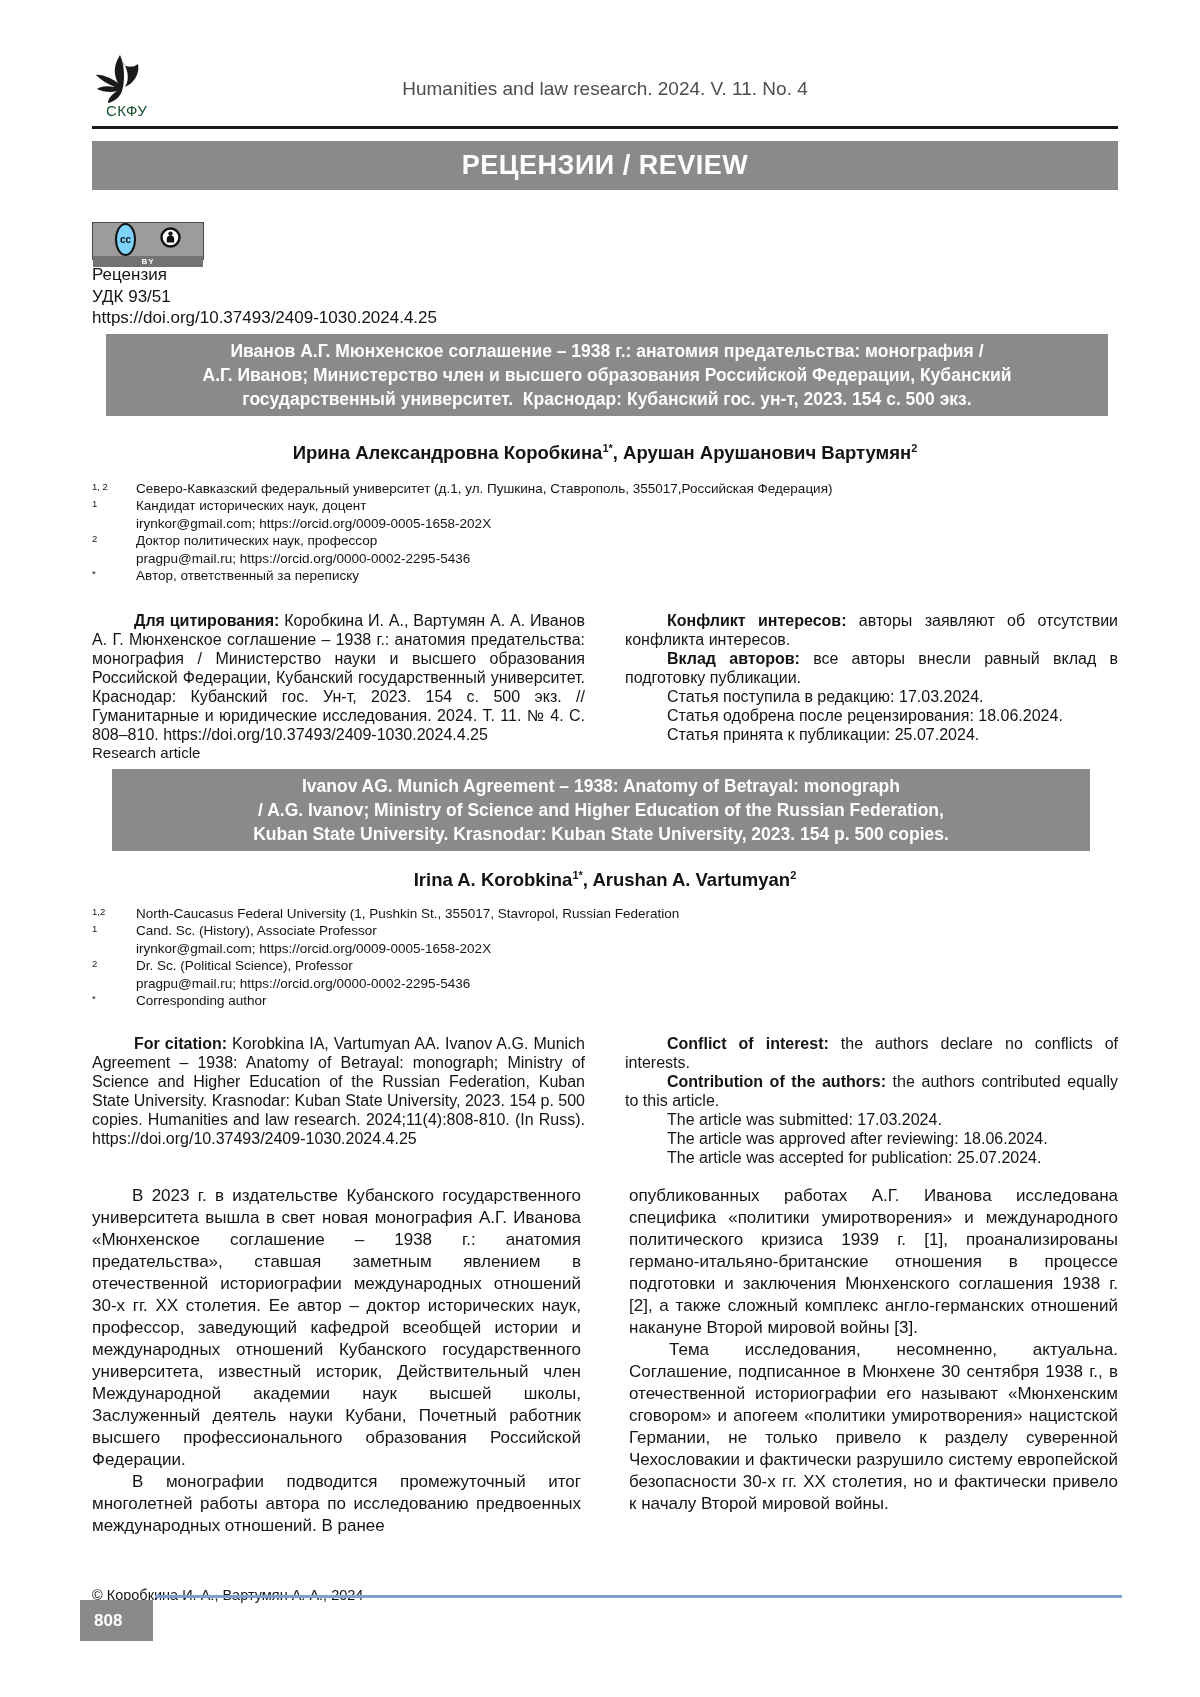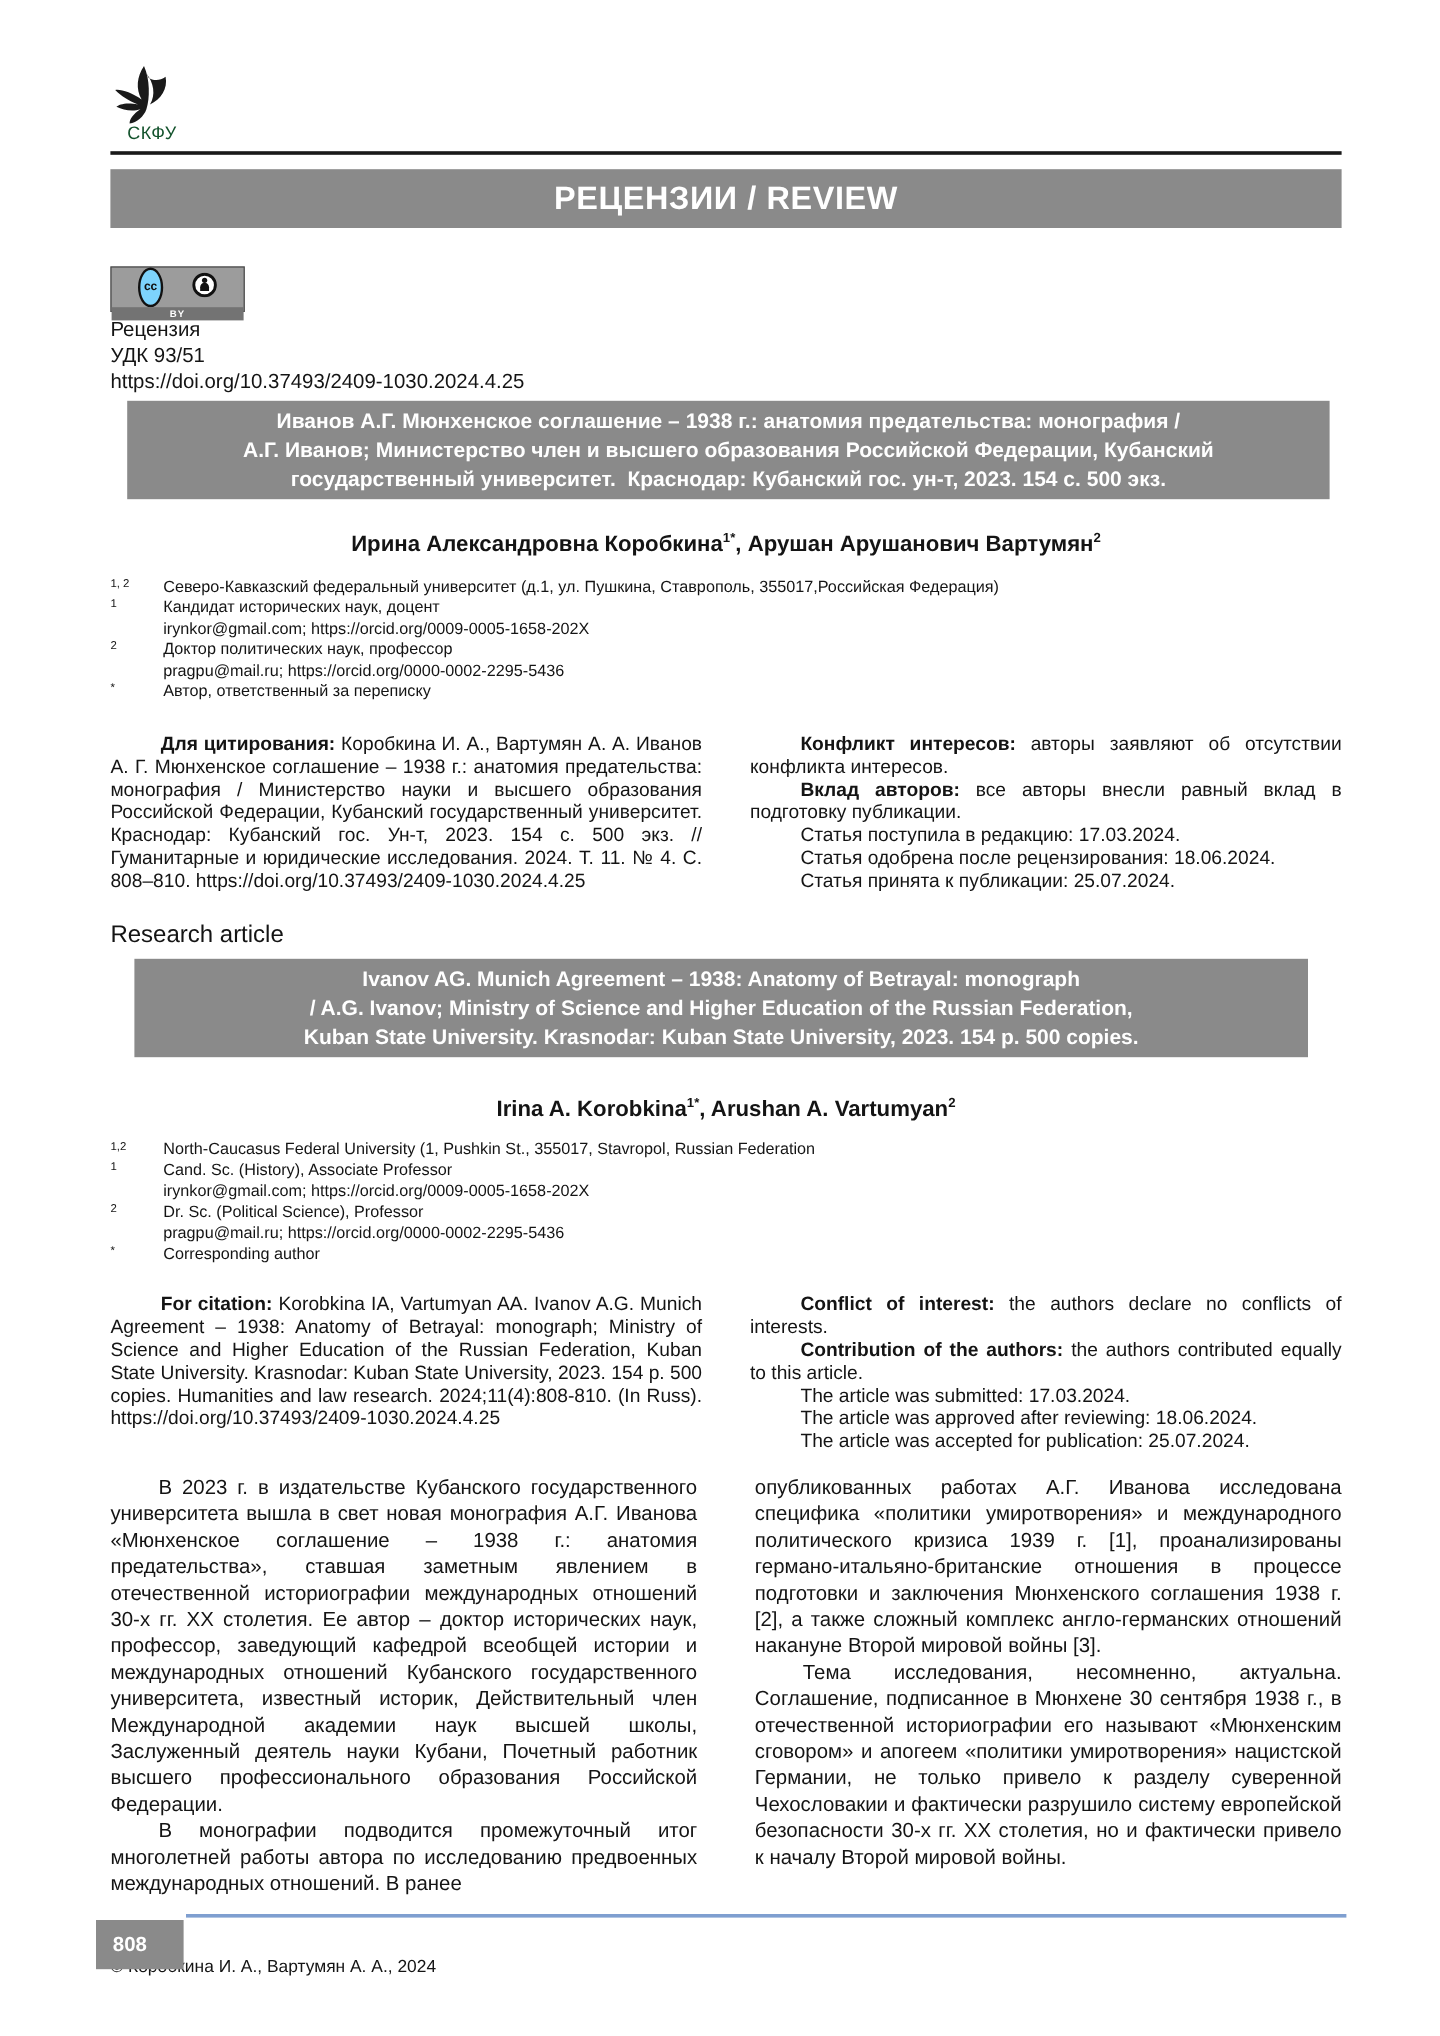--- a/index.html
+++ b/index.html
@@ -52,21 +52,21 @@
   
   .affils{margin-top:16px;font-size:13.5px;line-height:17.5px;}
   .affil-row{display:flex;}
   .affil-marker{width:44px;flex:none;font-size:9.5px;transform:translateY(-2px);}
   .affil-text{flex:1;}
   
   .cols{display:grid;grid-template-columns:1fr 1fr;column-gap:40px;}
   .citation-cols{margin-top:26px;}
   .citation-cols p{margin:0;font-size:16px;line-height:19px;text-align:justify;text-indent:42px;}
   .citation-cols .date-line{text-align:left;}
-  .research-article{margin-top:24px;font-size:20px;}
+  .research-article{font-size:15px;}
   .en-block{margin-top:8px;}
   
   .body-cols{margin-top:18px;gap:48px;}
   .body-cols p{margin:0;font-size:17px;line-height:22px;text-align:justify;text-indent:40px;}
   .body-cols p.no-indent{text-indent:0;}
   
   .copyright{margin-top:50px;font-size:14.5px;}
   .footer-rule{position:absolute;left:155px;right:78px;top:1595px;border-top:3px solid #7f9fd0;}
   .page-box{
     position:absolute;left:80px;top:1600px;width:73px;height:41px;background:#8a8a8a;
@@ -81,20 +81,21 @@
 <div class="page">
 
   <div class="hdr">
     <div class="logo">
       <svg width="52" height="52" viewBox="0 0 52 52">
         <path d="M26 1 C20 10 19 20 24 29 C16 23 6 20 2 21 C7 26 13 30 21 33 C11 31 5 33 3 35 C9 38 17 39 23 37 C17 41 14 45 14 49 C20 48 26 43 28 37 C31 28 31 12 26 1 Z" fill="#1a1a1a"></path>
         <path d="M28 7 C34 15 36 25 31 33 C40 29 46 20 44 10 C39 14 33 13 30 11 Z" fill="#1a1a1a"></path>
       </svg>
       <span class="logo-text">СКФУ</span>
     </div>
+    <div class="journal-title">Humanities and law research. 2024. V. 11. No. 4</div>
   </div>
   <div class="hdr-rule"></div>
 
   <div class="section-banner">РЕЦЕНЗИИ / REVIEW</div>
 
   <div class="cc-badge">
     <div class="cc-top">
       <span class="cc-circle">cc</span>
       <span>
         <svg width="21" height="21" viewBox="0 0 21 21">
@@ -166,21 +167,21 @@
   <div class="research-article">Research article</div>
 
   <div class="en-block">
     <div class="title-banner en">
       <div>Ivanov AG. Munich Agreement – 1938: Anatomy of Betrayal: monograph</div>
       <div>/ A.G. Ivanov; Ministry of Science and Higher Education of the Russian Federation,</div>
       <div>Kuban State University. Krasnodar: Kuban State University, 2023. 154 p. 500 copies.</div>
     </div>
   </div>
 
-  <div class="authors" style="margin-top:32px;"><span>Irina A. Korobkina</span><sup>1*</sup><span>, </span><span>Arushan A. Vartumyan</span><sup>2</sup></div>
+  <div class="authors" style="margin-top:18px;"><span>Irina A. Korobkina</span><sup>1*</sup><span>, </span><span>Arushan A. Vartumyan</span><sup>2</sup></div>
 
   <div class="affils" style="margin-top:14px;">
     <div class="affil-row">
         <span class="affil-marker">1,2</span>
         <span class="affil-text">North-Caucasus Federal University (1, Pushkin St., 355017, Stavropol, Russian Federation</span>
       </div>
     <div class="affil-row">
         <span class="affil-marker">1</span>
         <span class="affil-text">Cand. Sc. (History), Associate Professor</span>
       </div>

